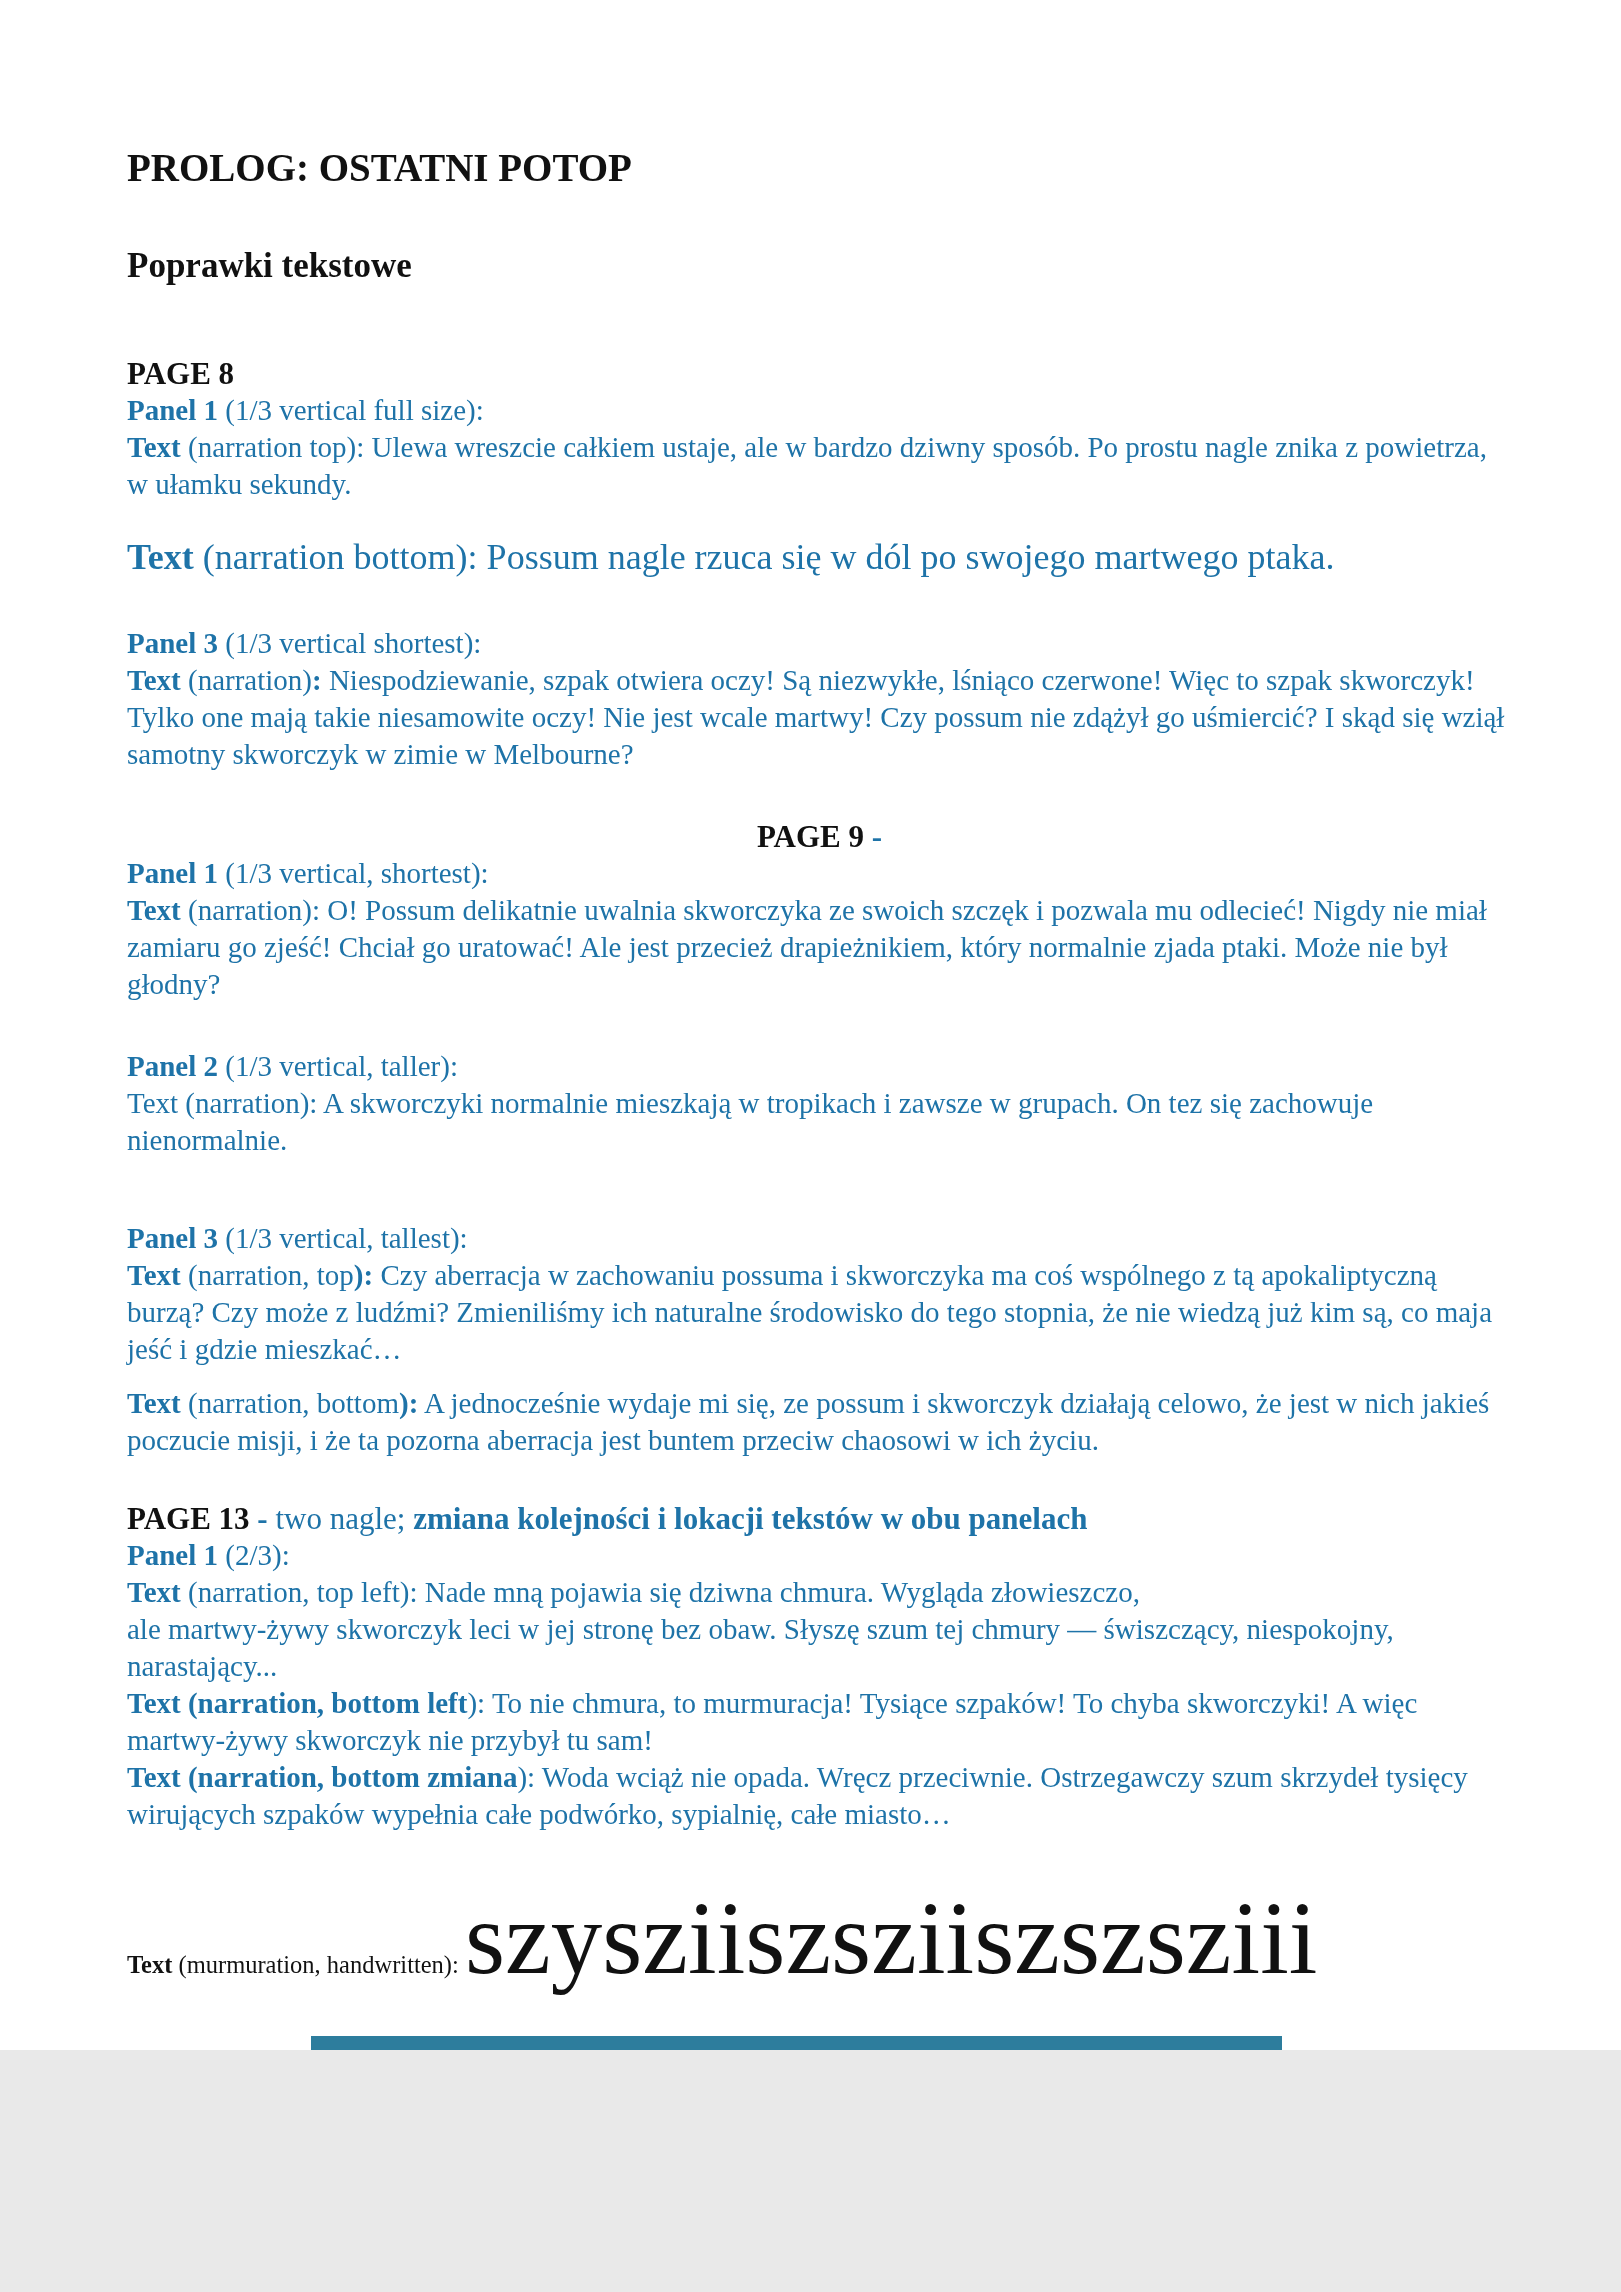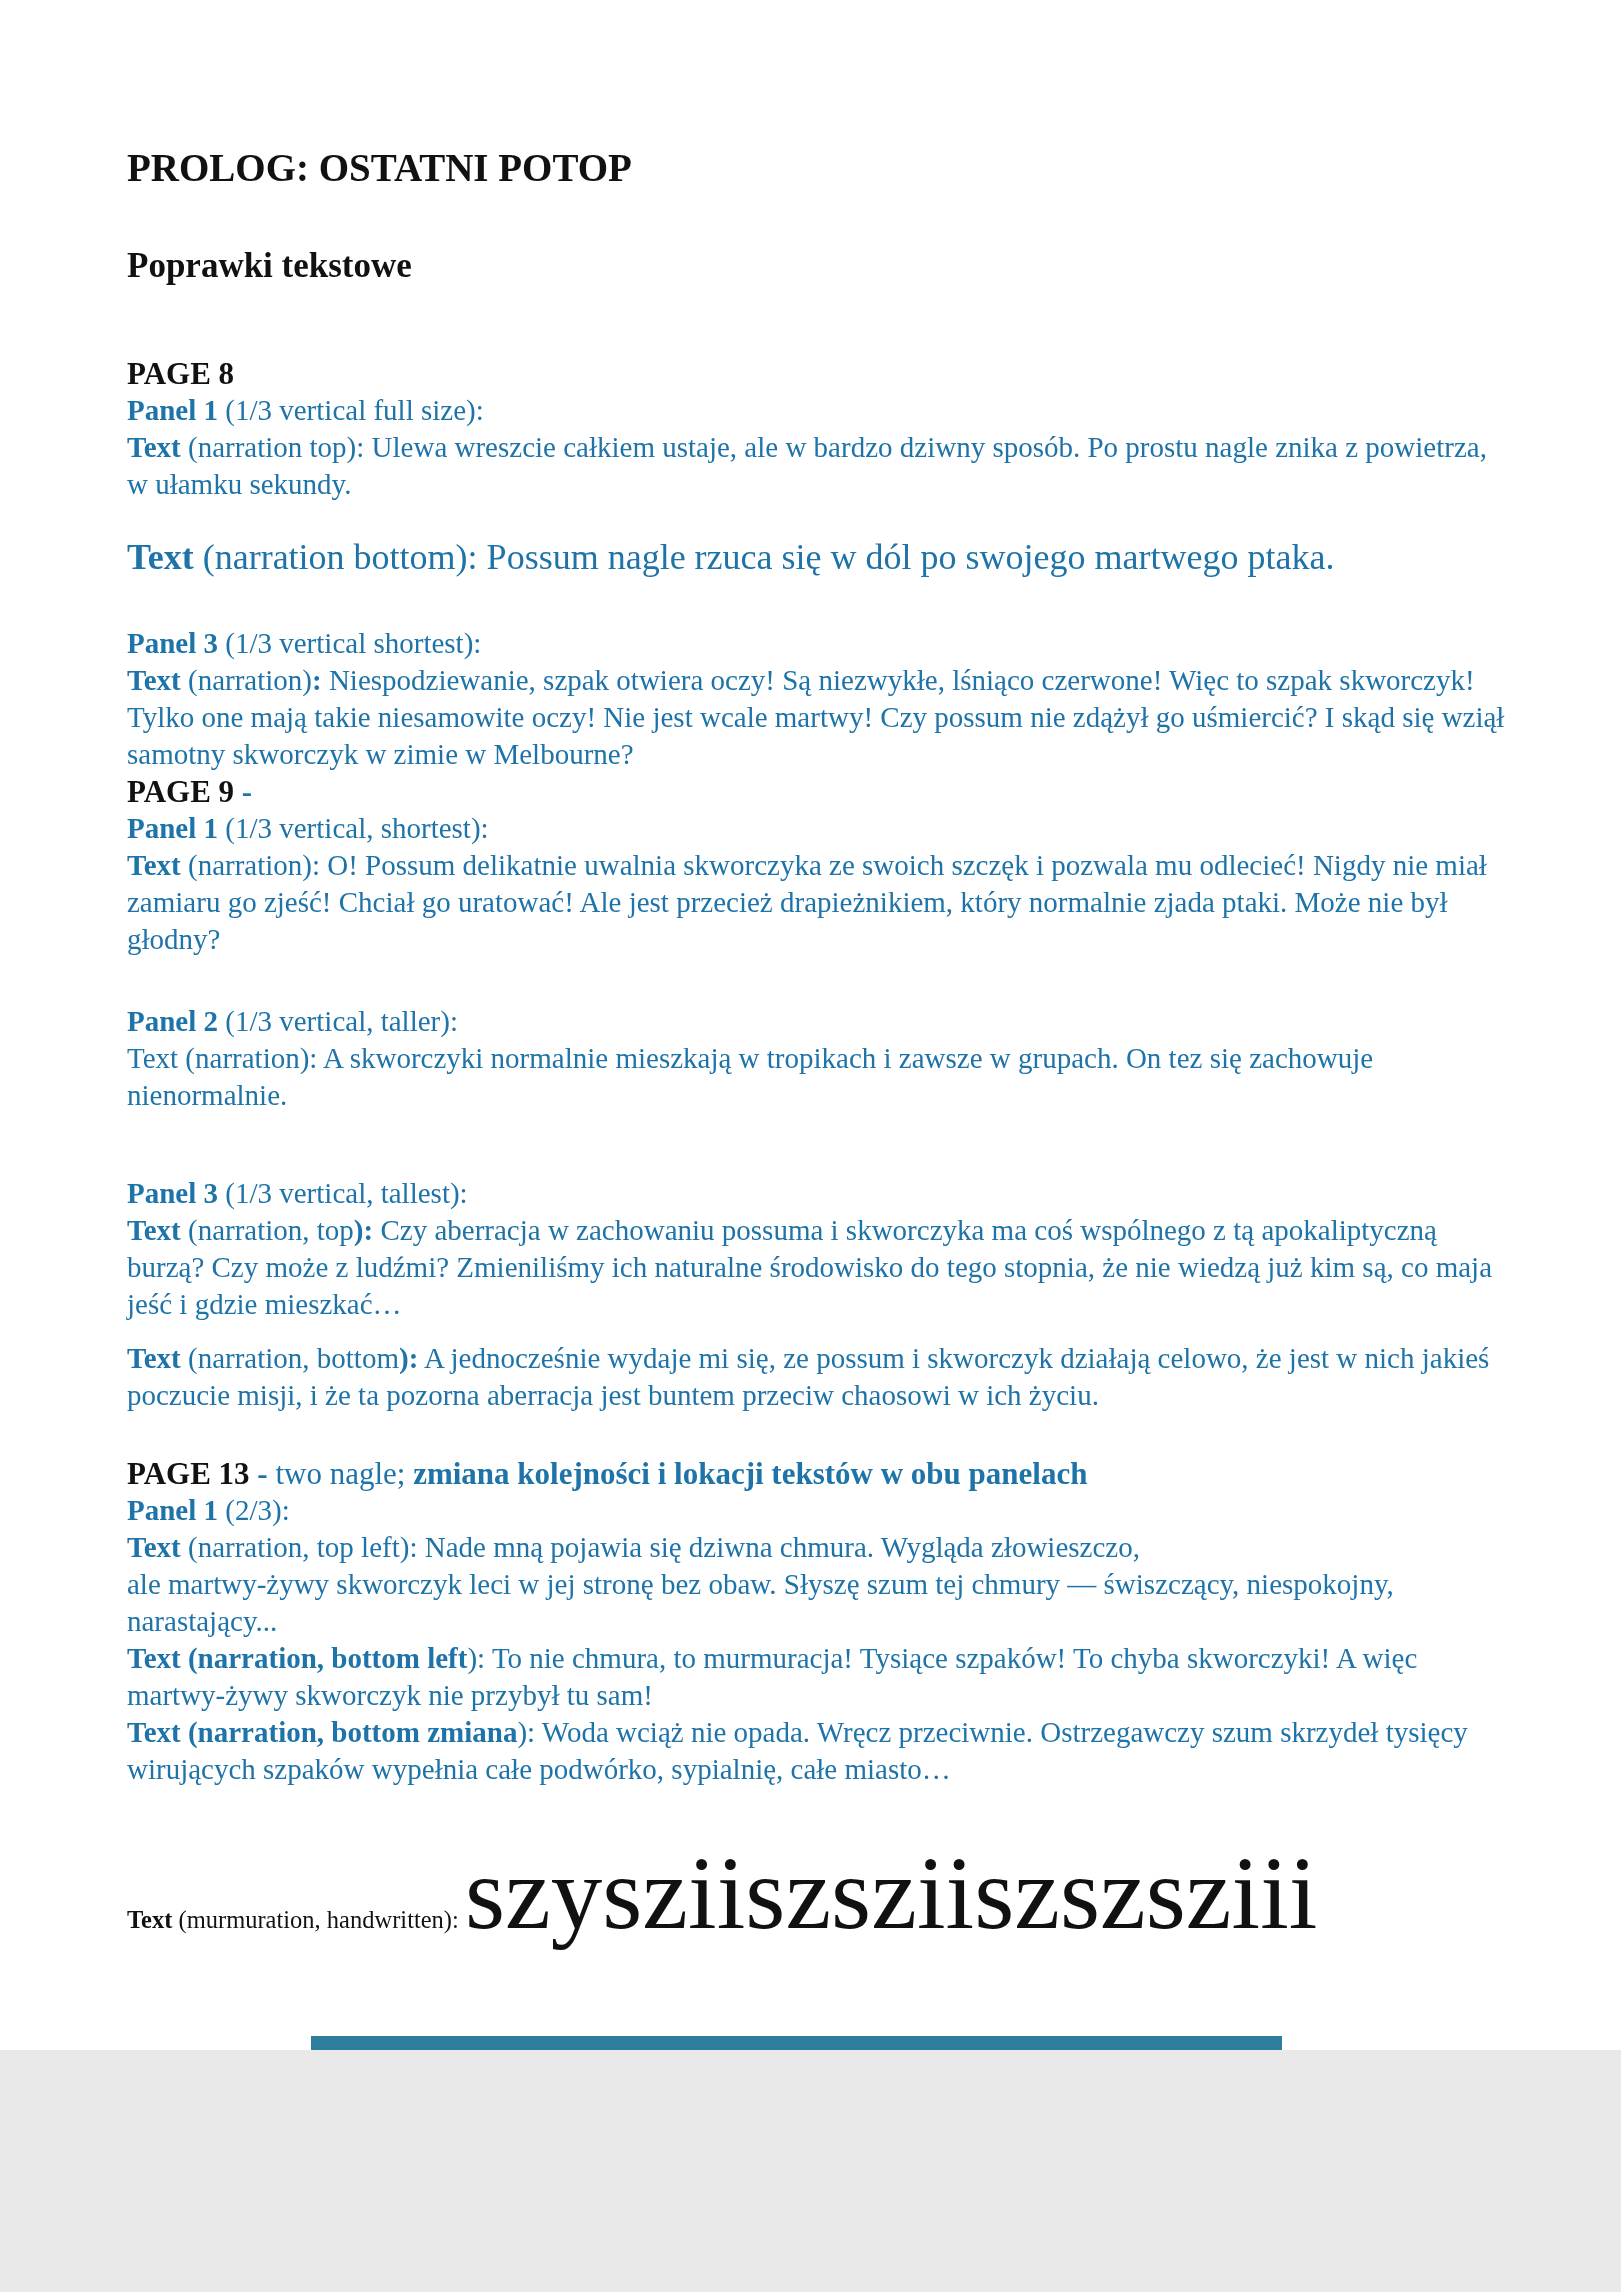--- a/index.html
+++ b/index.html
@@ -51,21 +51,21 @@
   <h1 class="doc-title">PROLOG: OSTATNI POTOP</h1>
   <h2 class="doc-subtitle">Poprawki tekstowe</h2>
 
   <div id="blocks">
       <p class="blk blk-page" style="margin-top: 69px;"><span class="b blk">PAGE 8</span></p>
       <p class="blk blk-body"><span class="b">Panel 1</span><span> (1/3 vertical full size):</span></p>
       <p class="blk blk-body"><span class="b">Text</span><span> (narration top): Ulewa wreszcie całkiem ustaje, ale w bardzo dziwny sposób. Po prostu nagle znika z powietrza, w ułamku sekundy.</span></p>
       <p class="blk blk-large" style="margin-top: 31px;"><span class="b">Text</span><span> (narration bottom): Possum nagle rzuca się w dól po swojego martwego ptaka.</span></p>
       <p class="blk blk-body" style="margin-top: 45px;"><span class="b">Panel 3</span><span> (1/3 vertical shortest):</span></p>
       <p class="blk blk-body"><span class="b">Text</span><span> (narration)</span><span class="b">:</span><span>  Niespodziewanie, szpak otwiera oczy! Są niezwykłe, lśniąco czerwone! Więc to szpak skworczyk! Tylko one mają takie niesamowite oczy! Nie jest wcale martwy! Czy possum nie zdążył go uśmiercić? I skąd się wziął samotny skworczyk w zimie w Melbourne?</span></p>
-      <p class="blk blk-page" style=""><span class="b blk">PAGE 9</span><span class="b"> -</span></p>
+      <p class="blk blk-page" style="margin-top: 45px; text-align: center;"><span class="b blk">PAGE 9</span><span class="b"> -</span></p>
       <p class="blk blk-body"><span class="b">Panel 1</span><span> (1/3 vertical, shortest):</span></p>
       <p class="blk blk-body"><span class="b">Text</span><span> (narration): O! Possum delikatnie uwalnia skworczyka ze swoich szczęk i pozwala mu odlecieć! Nigdy nie miał zamiaru go zjeść! Chciał go uratować! Ale jest przecież drapieżnikiem, który normalnie zjada ptaki. Może nie był głodny?</span></p>
       <p class="blk blk-body" style="margin-top: 45px;"><span class="b">Panel 2</span><span> (1/3 vertical, taller):</span></p>
       <p class="blk blk-body"><span>Text (narration):  A skworczyki normalnie mieszkają w tropikach i zawsze w grupach. On tez się zachowuje nienormalnie.</span></p>
       <p class="blk blk-body" style="margin-top: 61px;"><span class="b">Panel 3</span><span> (1/3 vertical, tallest):</span></p>
       <p class="blk blk-body"><span class="b">Text</span><span> (narration, top</span><span class="b">):</span><span> Czy aberracja w zachowaniu possuma i skworczyka ma coś wspólnego z tą apokaliptyczną burzą? Czy może z ludźmi? Zmieniliśmy ich naturalne środowisko do tego stopnia, że nie wiedzą już kim są, co maja jeść i gdzie mieszkać…</span></p>
       <p class="blk blk-body" style="margin-top: 17px;"><span class="b">Text</span><span> (narration, bottom</span><span class="b">):</span><span>  A jednocześnie wydaje mi się, ze possum i skworczyk działają celowo, że jest w nich jakieś poczucie misji, i że ta pozorna aberracja jest buntem przeciw chaosowi w ich życiu.</span></p>
       <p class="blk blk-page" style="margin-top: 41px;"><span class="b blk">PAGE 13</span><span class="b"> -</span><span>  two nagle; </span><span class="b">zmiana kolejności i lokacji tekstów w obu panelach</span></p>
       <p class="blk blk-body"><span class="b">Panel 1</span><span> (2/3):</span></p>
       <p class="blk blk-body"><span class="b">Text</span><span> (narration, top left): Nade mną pojawia się dziwna chmura. Wygląda złowieszczo,</span><br><span>ale martwy-żywy skworczyk leci w jej stronę bez obaw. Słyszę szum tej chmury — świszczący, niespokojny, narastający...</span></p>

